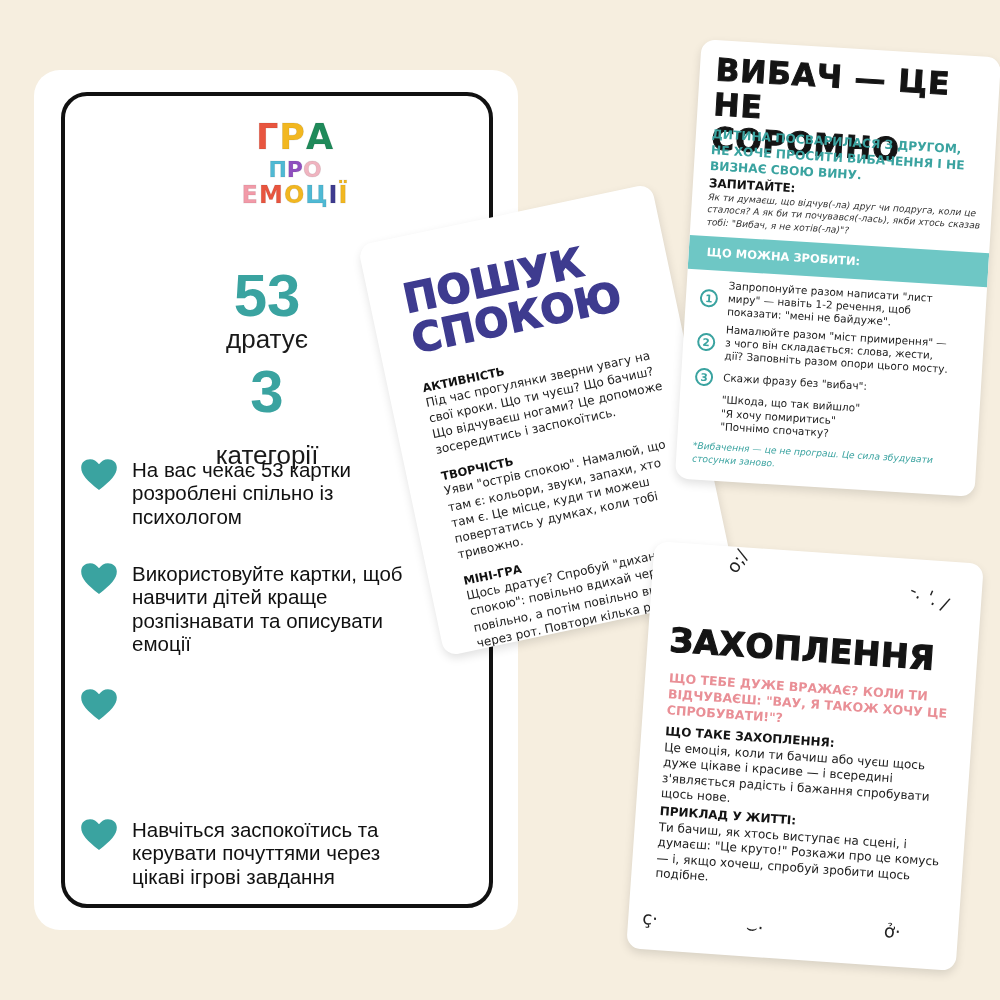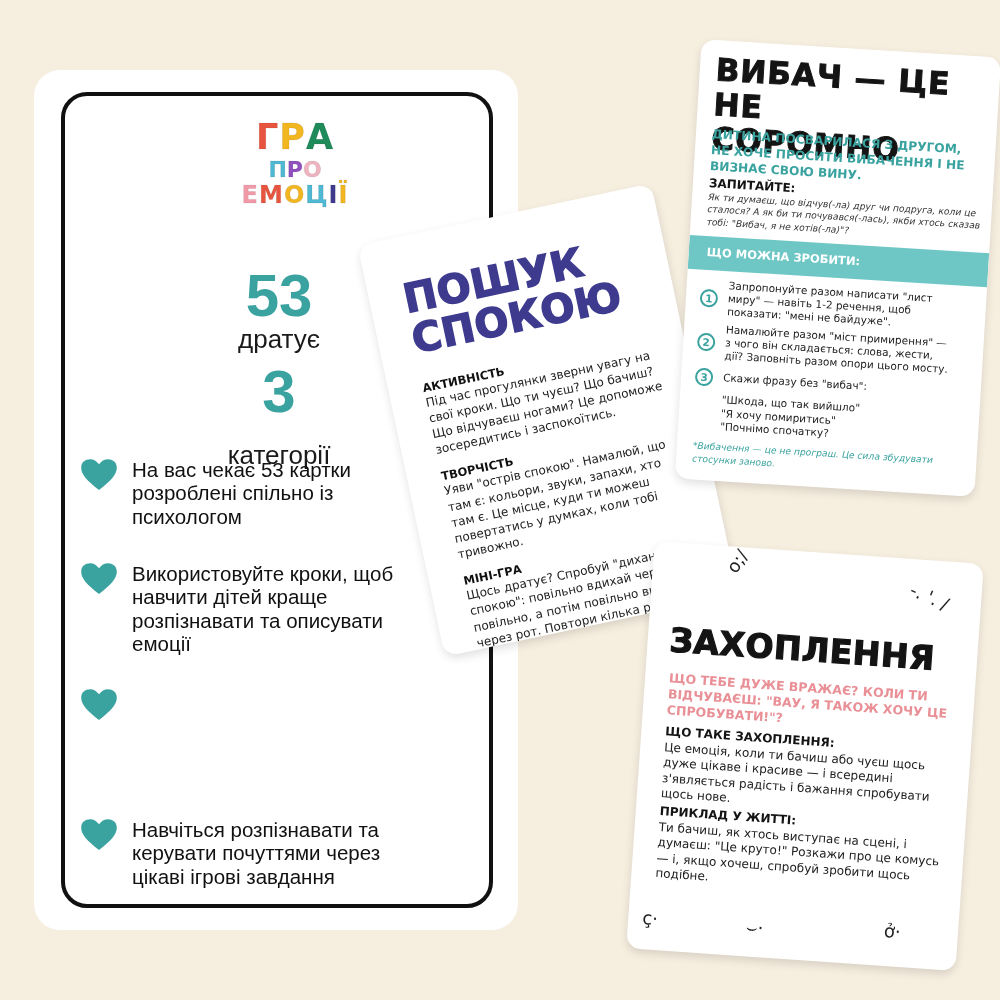--- a/index.html
+++ b/index.html
@@ -14,21 +14,21 @@
   .info-inner {
     position: absolute; left: 61px; top: 92px; width: 432px; height: 816px;
     border: 4px solid #111; border-radius: 26px; background: #fff;
   }
   .logo { position: absolute; left: 240px; top: 120px; width: 110px; text-align: center; font-family: "DejaVu Sans", sans-serif; font-weight: bold; line-height: 1; }
   .logo .l1 { font-size: 35px; letter-spacing: 1px; }
   .logo .l2 { font-size: 22px; margin-top: 4px; }
   .logo .l3 { font-size: 24px; margin-top: 2px; letter-spacing: 1px; }
   .logo span { -webkit-text-stroke: 1px rgba(0,0,0,0.08); }
 
-  .stat { position: absolute; left: 164px; width: 230px; text-align: center; }
+  .stat { position: absolute; left: 152px; width: 230px; text-align: center; }
   .stat-num { font-size: 60px; font-weight: bold; color: #3aa3a0; line-height: 1; }
   .stat-lbl { font-size: 26px; color: #1a1a1a; line-height: 1; }
 
   .feature { position: absolute; left: 80px; width: 400px; display: flex; align-items: flex-start; }
   .feature .heart { width: 38px; flex: 0 0 38px; margin-right: 14px; }
   .feature .txt { font-size: 20.5px; line-height: 1.14; color: #111; font-weight: 500; }
 
   
   .card {
     position: absolute; background: #fff; border-radius: 14px;
@@ -104,32 +104,32 @@
 <div class="feature" style="top:458px">
   <svg class="heart" viewBox="0 0 32 28">
       <path d="M16 27 C6 19 1 14 1 8 C1 3.5 4.5 1 8.5 1 C11.5 1 14 2.6 16 5.2 C18 2.6 20.5 1 23.5 1 C27.5 1 31 3.5 31 8 C31 14 26 19 16 27Z" fill="#3aa3a0"></path>
     </svg>
   <div class="txt" style="width:270px">На вас чекає 53 картки розроблені спільно із психологом</div>
 </div>
 <div class="feature" style="top:562px">
   <svg class="heart" viewBox="0 0 32 28">
       <path d="M16 27 C6 19 1 14 1 8 C1 3.5 4.5 1 8.5 1 C11.5 1 14 2.6 16 5.2 C18 2.6 20.5 1 23.5 1 C27.5 1 31 3.5 31 8 C31 14 26 19 16 27Z" fill="#3aa3a0"></path>
     </svg>
-  <div class="txt" style="width:300px">Використовуйте кроки, щоб навчити дітей краще розпізнавати та описувати емоції</div>
+  <div class="txt" style="width:300px">Використовуйте картки, щоб навчити дітей краще розпізнавати та описувати емоції</div>
 </div>
 <div class="feature" style="top:688px">
   <svg class="heart" viewBox="0 0 32 28">
       <path d="M16 27 C6 19 1 14 1 8 C1 3.5 4.5 1 8.5 1 C11.5 1 14 2.6 16 5.2 C18 2.6 20.5 1 23.5 1 C27.5 1 31 3.5 31 8 C31 14 26 19 16 27Z" fill="#3aa3a0"></path>
     </svg>
 </div>
 <div class="feature" style="top:818px">
   <svg class="heart" viewBox="0 0 32 28">
       <path d="M16 27 C6 19 1 14 1 8 C1 3.5 4.5 1 8.5 1 C11.5 1 14 2.6 16 5.2 C18 2.6 20.5 1 23.5 1 C27.5 1 31 3.5 31 8 C31 14 26 19 16 27Z" fill="#3aa3a0"></path>
     </svg>
-  <div class="txt" style="width:300px">Навчіться розпізнавати та керувати почуттями через цікаві ігрові завдання</div>
+  <div class="txt" style="width:300px">Навчіться заспокоїтись та керувати почуттями через цікаві ігрові завдання</div>
 </div>
 
 <div class="card card-calm">
   <div class="calm-title">
     <div>ПОШУК</div>
     <div>СПОКОЮ</div>
   </div>
   <div class="calm-sec" style="margin-top:22px">
     <h4>АКТИВНІСТЬ</h4>
     <p>Під час прогулянки зверни увагу на свої кроки. Що ти чуєш? Що бачиш? Що відчуваєш ногами? Це допоможе зосередитись і заспокоїтись.</p>

